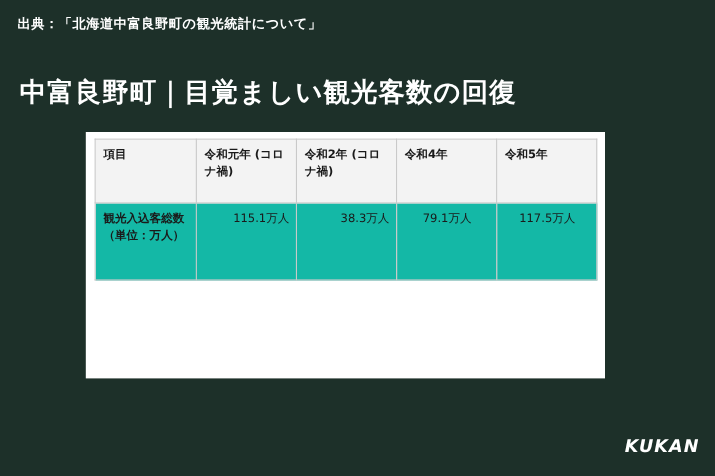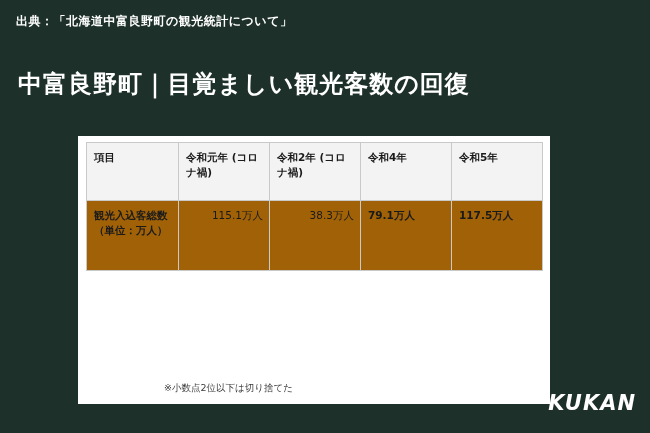--- a/index.html
+++ b/index.html
@@ -30,23 +30,23 @@
     left: 18px;
     color: #ffffff;
     font-size: 24px;
     font-weight: bold;
     letter-spacing: 1px;
     white-space: nowrap;
   }
   .card {
     position: absolute;
     left: 78px;
-    top: 136px;
+    top: 120px;
     width: 472px;
-    height: 268px;
+    height: 224px;
     background: #ffffff;
     box-sizing: border-box;
     padding: 0;
   }
   table.stat-table {
     border-collapse: collapse;
     width: 456px;
     margin: 6px 0 0 8px;
     table-layout: fixed;
   }
@@ -60,52 +60,53 @@
     box-sizing: border-box;
   }
   table.stat-table thead th {
     background: #f3f3f3;
     font-weight: bold;
     height: 58px;
     text-align: left;
   }
   table.stat-table tbody td {
     height: 70px;
-    background: #a16207;
+    background: #14b8a6;
   }
   td.row-label {
     font-weight: bold;
   }
   td.val-plain {
     font-weight: normal;
     color: #333333;
     text-align: right;
   }
   td.val-bold {
-    font-weight: bold;
+    font-weight: normal;
     color: #111111;
+    text-align: center;
   }
   col.c1 { width: 92px; }
   col.c2 { width: 91px; }
   col.c3 { width: 91px; }
   col.c4 { width: 91px; }
   col.c5 { width: 91px; }
   .note {
     position: absolute;
     left: 86px;
     bottom: 9px;
     font-size: 9.5px;
     color: #3a3a3a;
   }
   .logo {
     position: absolute;
     right: 14px;
     bottom: 18px;
     color: #ffffff;
-    font-size: 21px;
+    font-size: 16px;
     font-weight: bold;
     font-style: italic;
     letter-spacing: 1px;
     font-family: "DejaVu Sans", "Liberation Sans", sans-serif;
   }
 </style>
 </head>
 <body>
 
 <div class="source-line">出典：「北海道中富良野町の観光統計について」</div>
@@ -133,16 +134,15 @@
     <tbody>
       <tr>
         <td class="row-label">観光入込客総数（単位：万人）</td>
         <td class="val-plain">115.1万人</td>
         <td class="val-plain">38.3万人</td>
         <td class="val-bold">79.1万人</td>
         <td class="val-bold">117.5万人</td>
       </tr>
     </tbody>
   </table>
-  <div class="note">※小数点2位以下は切り捨てた</div>
 </div>
 
 <div class="logo">KUKAN</div>
 
 </body></html>

